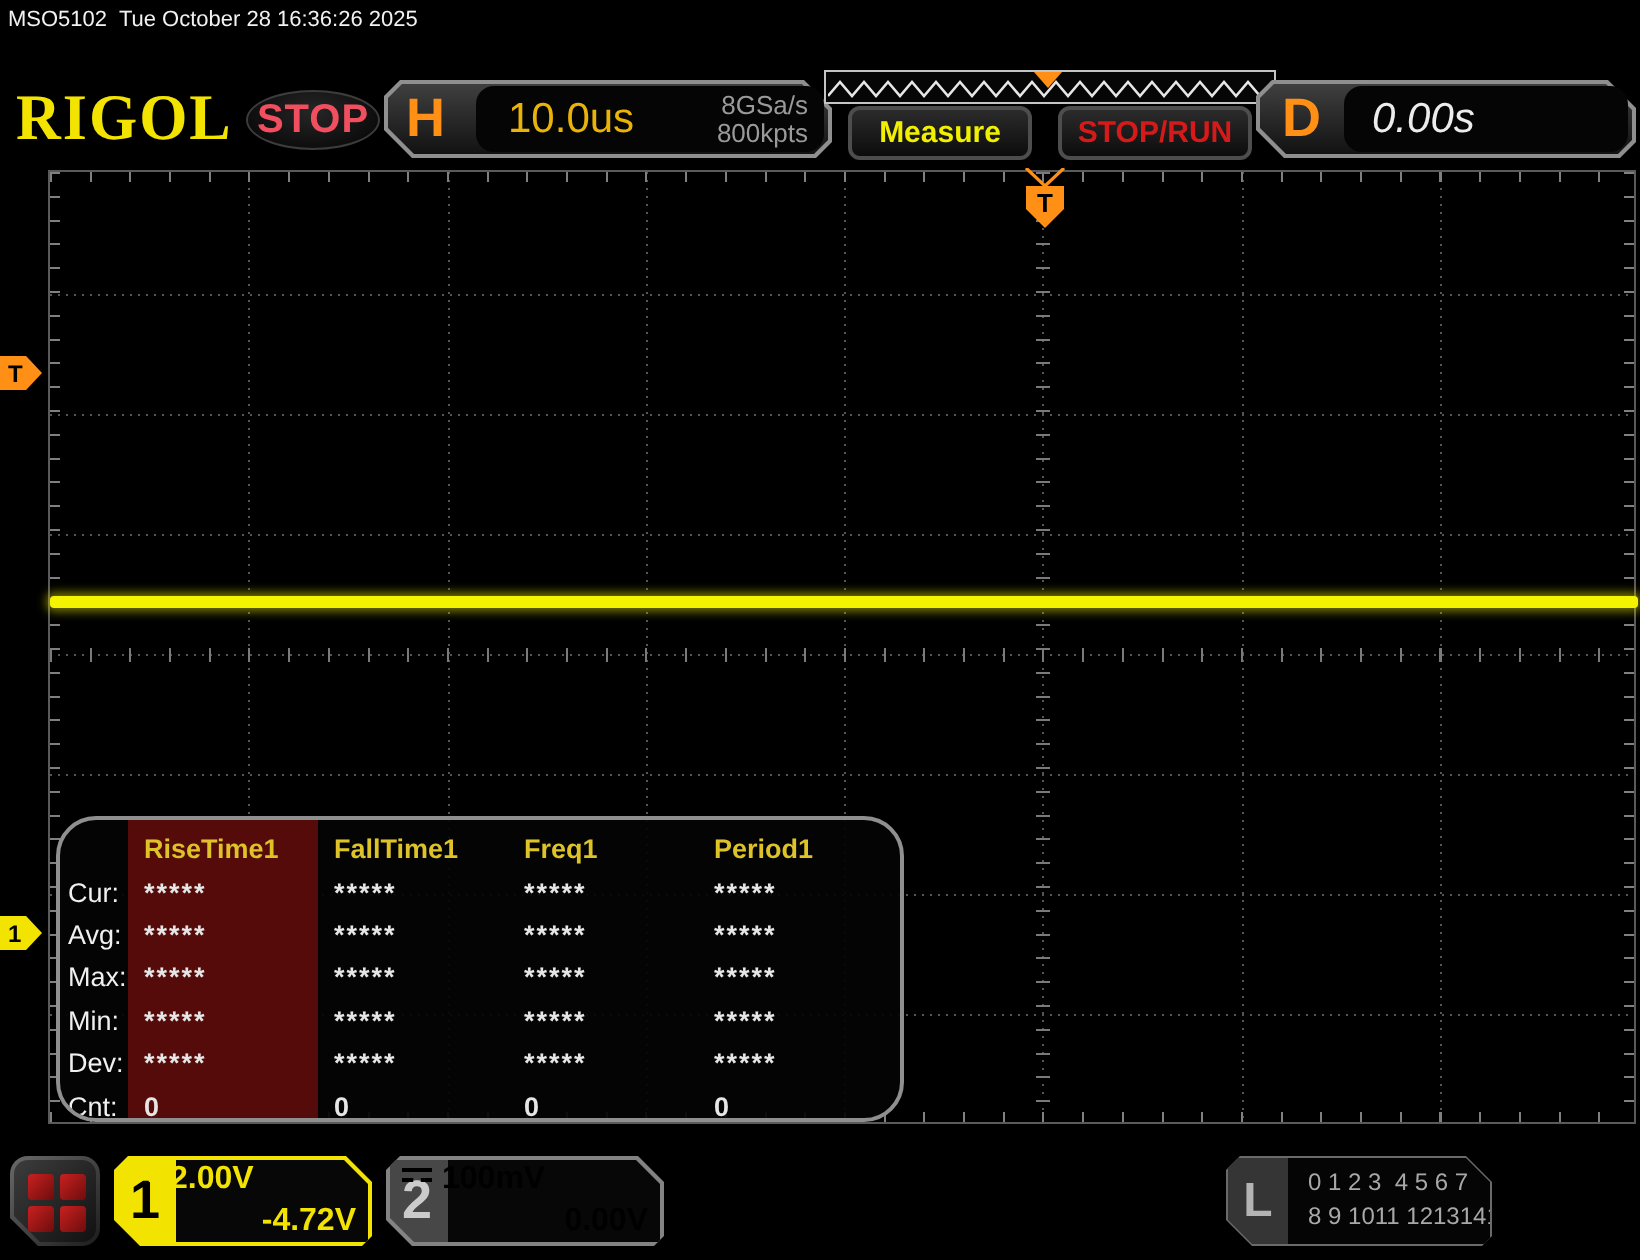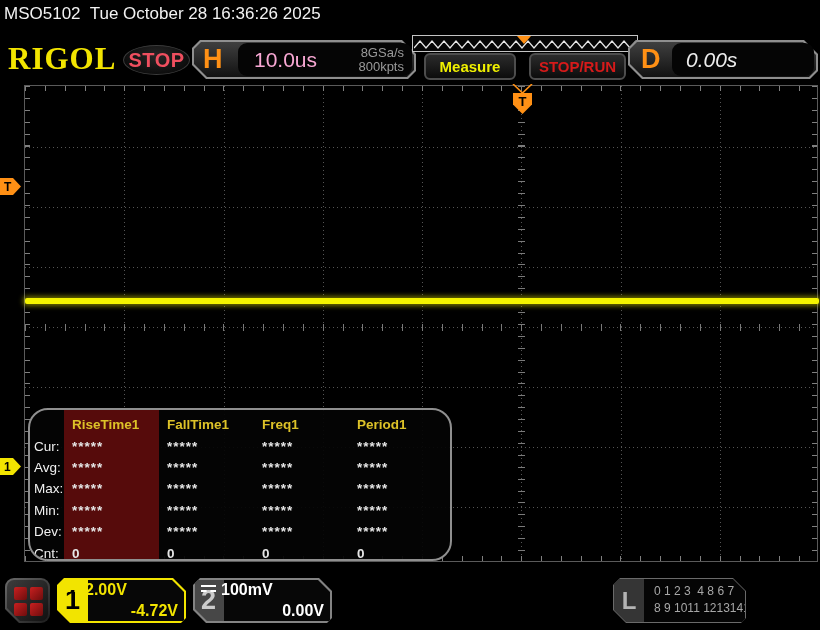--- a/index.html
+++ b/index.html
@@ -4,42 +4,42 @@
 <style>
   * { margin:0; padding:0; box-sizing:border-box; }
   html,body { background:#000; }
   .screen {
     position:relative; width:820px; height:630px; background:#000;
     font-family:"Liberation Sans", sans-serif; overflow:hidden;
   }
   .abs { position:absolute; }
 
   
-  .titlebar { left:4px; top:4px; color:#f2f2f2; font-size:17px; white-space:pre; }
+  .titlebar { left:4px; top:4px; color:#f2f2f2; font-size:11px; white-space:pre; }
 
   
   .logo { left:8px; top:41px; color:#f2e400; font-family:"Liberation Serif", serif;
           font-weight:bold; font-size:31px; letter-spacing:1px; transform:scaleY(1.05); }
   .stop-oval { left:123px; top:45px; width:67px; height:30px; border-radius:50%;
           background:radial-gradient(ellipse at 50% 35%, #262626, #0c0c0c 75%);
           border:1px solid #3c3c3c; display:flex; align-items:center; justify-content:center; }
   .stop-oval span { color:#ef4f5f; font-weight:bold; font-size:20px; letter-spacing:.5px; }
 
   .chamfer-skin { position:absolute; inset:0; background:#8f8f8f;
           clip-path:polygon(8px 0, calc(100% - 14px) 0, 100% 14px, 100% calc(100% - 8px),
           calc(100% - 8px) 100%, 14px 100%, 0 calc(100% - 14px), 0 8px); }
   .chamfer-face { position:absolute; inset:2px; background:linear-gradient(180deg,#3f3f3f,#121212);
           clip-path:polygon(7px 0, calc(100% - 13px) 0, 100% 13px, 100% calc(100% - 7px),
           calc(100% - 7px) 100%, 13px 100%, 0 calc(100% - 13px), 0 7px); }
 
   .hbox { left:192px; top:40px; width:224px; height:39px; }
   .hbox .hletter { position:absolute; left:11px; top:4px; color:#ff9015; font-weight:bold; font-size:27px; }
   .hbox .inner { position:absolute; left:46px; top:3px; right:4px; bottom:3px;
           background:#050505; border-radius:9px; }
-  .hbox .tb { position:absolute; left:16px; top:5px; color:#f9a8d4; font-size:21px; }
+  .hbox .tb { position:absolute; left:16px; top:5px; color:#eab308; font-size:21px; }
   .hbox .sr  { position:absolute; right:8px; top:2px;  color:#9a9a9a; font-size:13px; text-align:right; }
   .hbox .md  { position:absolute; right:8px; top:16px; color:#9a9a9a; font-size:13px; text-align:right; }
 
   .dbox { left:628px; top:40px; width:190px; height:39px; }
   .dbox .dletter { position:absolute; left:13px; top:4px; color:#ff9015; font-weight:bold; font-size:27px; }
   .dbox .inner { position:absolute; left:44px; top:3px; right:4px; bottom:3px;
           background:#050505; border-radius:9px;font-style:italic; }
   .dbox .dval { position:absolute; left:14px; top:5px; color:#ececec; font-size:21px; }
 
   .zigbar { left:412px; top:35px; width:226px; height:17px; background:#060606;
@@ -121,21 +121,21 @@
   .chbadge .l2 { position:absolute; right:8px; bottom:3px; font-size:16px; font-weight:bold; }
   .ch1 { left:57px; width:129px; background:#f2e400; }
   .ch1 .body { left:31px; }
   .ch1 .num { color:#000; }
   .ch1 .l1,.ch1 .l2 { color:#f2e400; }
   .ch2 { left:193px; width:139px; background:#838383; }
   .ch2 .tab { position:absolute; left:2px; top:2px; bottom:2px; width:29px; background:#474747;
           clip-path:polygon(0 0,100% 0,100% 100%,12px 100%,0 calc(100% - 12px)); }
   .ch2 .body { left:31px; }
   .ch2 .num { color:#cbcbcb; }
-  .ch2 .l1,.ch2 .l2 { color:#ffffff; }
+  .ch2 .l1,.ch2 .l2 { color:#000000; }
 
   .dc { display:inline-block; width:15px; height:11px; position:relative; margin-right:5px; }
   .dc::before { content:""; position:absolute; left:0; right:0; top:1px; border-top:2px solid currentColor; }
   .dc::after  { content:""; position:absolute; left:0; right:0; top:6px; border-top:2px dashed currentColor; }
 
   .lbadge { position:absolute; left:613px; top:12px; width:133px; height:45px; background:#6a6a6a;
           clip-path:polygon(7px 0, calc(100% - 13px) 0, 100% 13px, 100% calc(100% - 5px),
           calc(100% - 5px) 100%, 13px 100%, 0 calc(100% - 13px), 0 7px); }
   .lbadge .tab { position:absolute; left:1px; top:1px; bottom:1px; width:30px; background:#353535;
           clip-path:polygon(0 0,100% 0,100% 100%,12px 100%,0 calc(100% - 12px));
@@ -297,19 +297,19 @@
       <div class="tab"></div>
       <div class="body"></div>
       <div class="num">2</div>
       <div class="l1"><span class="dc"></span><span>100mV</span></div>
       <div class="l2">0.00V</div>
     </div>
 
     <div class="lbadge">
       <div class="tab">L</div>
       <div class="body">
-        <div class="r1">0 1 2 3  4 8 6 7</div>
+        <div class="r1">0 1 2 3  4 5 6 7</div>
         <div class="r2">8 9 1011 12131415</div>
       </div>
     </div>
   </div>
 
 </div>
 
 </body></html>

